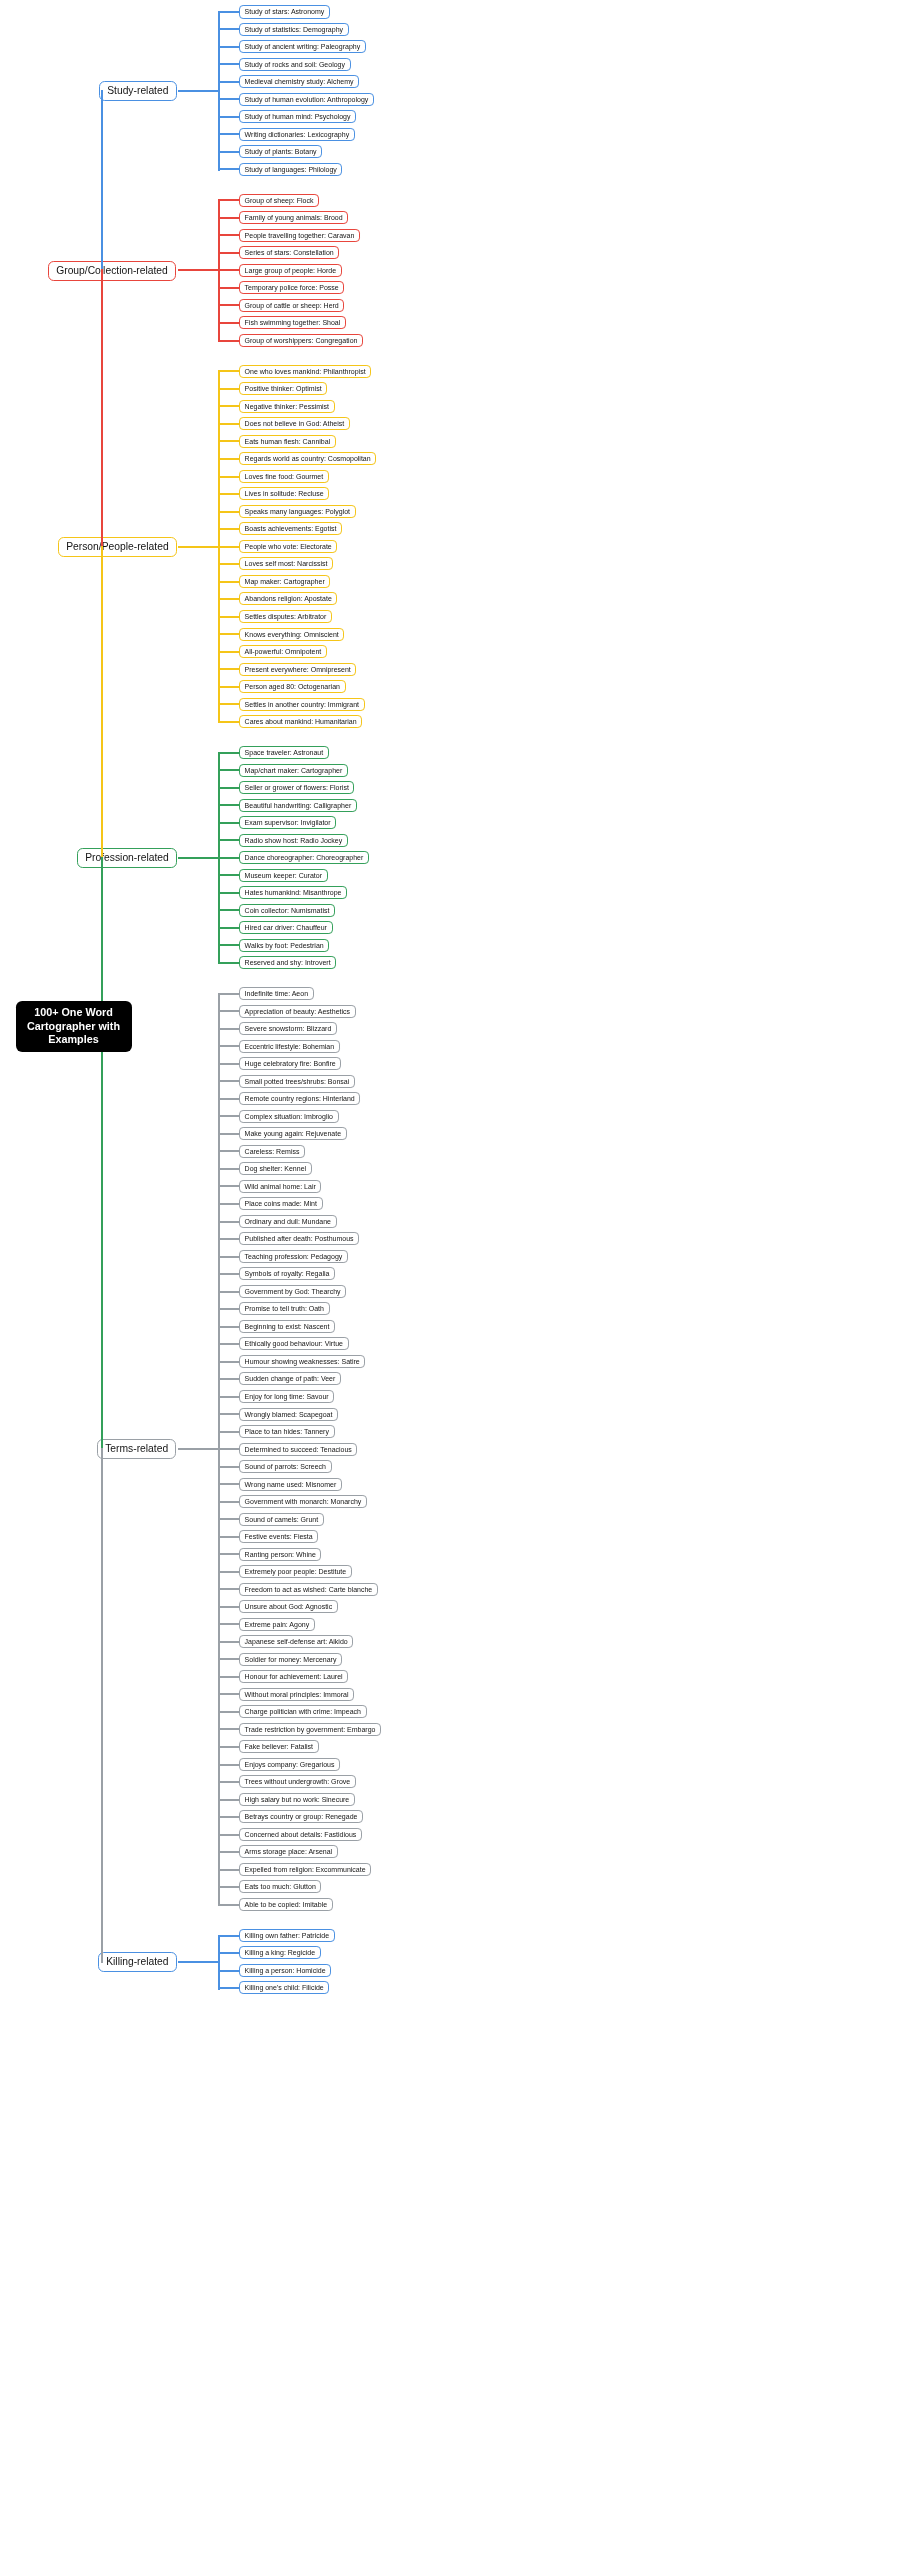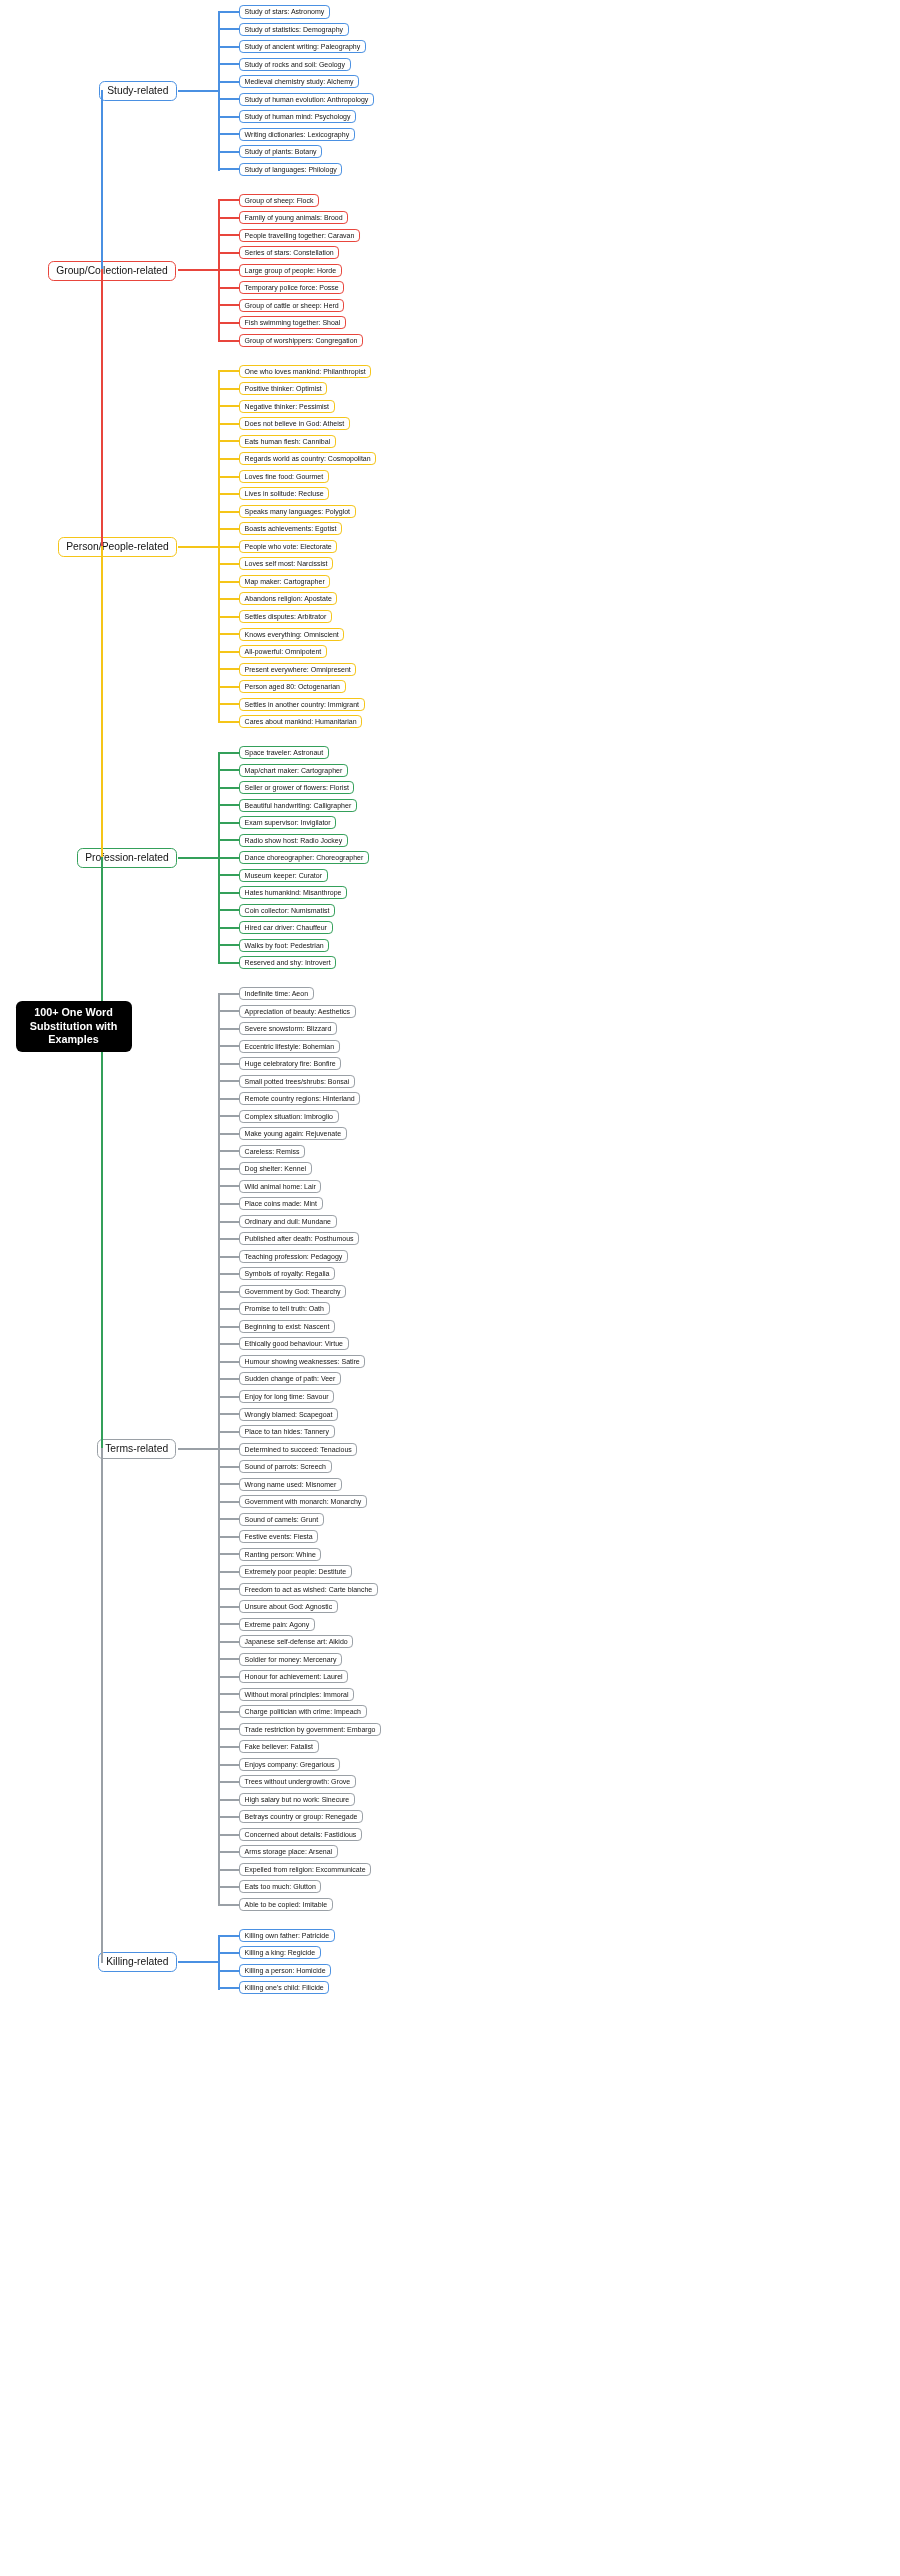--- a/index.html
+++ b/index.html
@@ -324,17 +324,17 @@
     <div class="ln ln-h k-blue" style="left: 218px; top: 1987px; width: 20.6px;"></div>
     <div class="node branch c-blue" style="top: 1952px; left: 98px;">Killing-related</div>
     <div class="ln ln-h k-blue" style="left: 178px; top: 1961px; width: 42px;"></div>
     <div class="ln ln-h k-blue" style="left: 101px; top: 1961px;"></div>
     <div class="ln ln-v k-blue" style="left: 101px; top: 90px; height: 182px;"></div>
     <div class="ln ln-v k-red" style="left: 101px; top: 269px; height: 278px;"></div>
     <div class="ln ln-v k-yellow" style="left: 101px; top: 546px; height: 313px;"></div>
     <div class="ln ln-v k-green" style="left: 101px; top: 857px; height: 594px;"></div>
     <div class="ln ln-v k-gray" style="left: 101px; top: 1448px; height: 515px;"></div>
     <div class="root" style="width: 116px; left: 15.5px; top: 1001px;">
-      <span>100+ One Word Substitution with Examples</span>
+      <span>100+ One Word Cartographer with Examples</span>
     </div>
     <div class="ln ln-h k-gray" style="left: 131px; top: 1025px;"></div>
   </div>
 
 
 </body></html>

